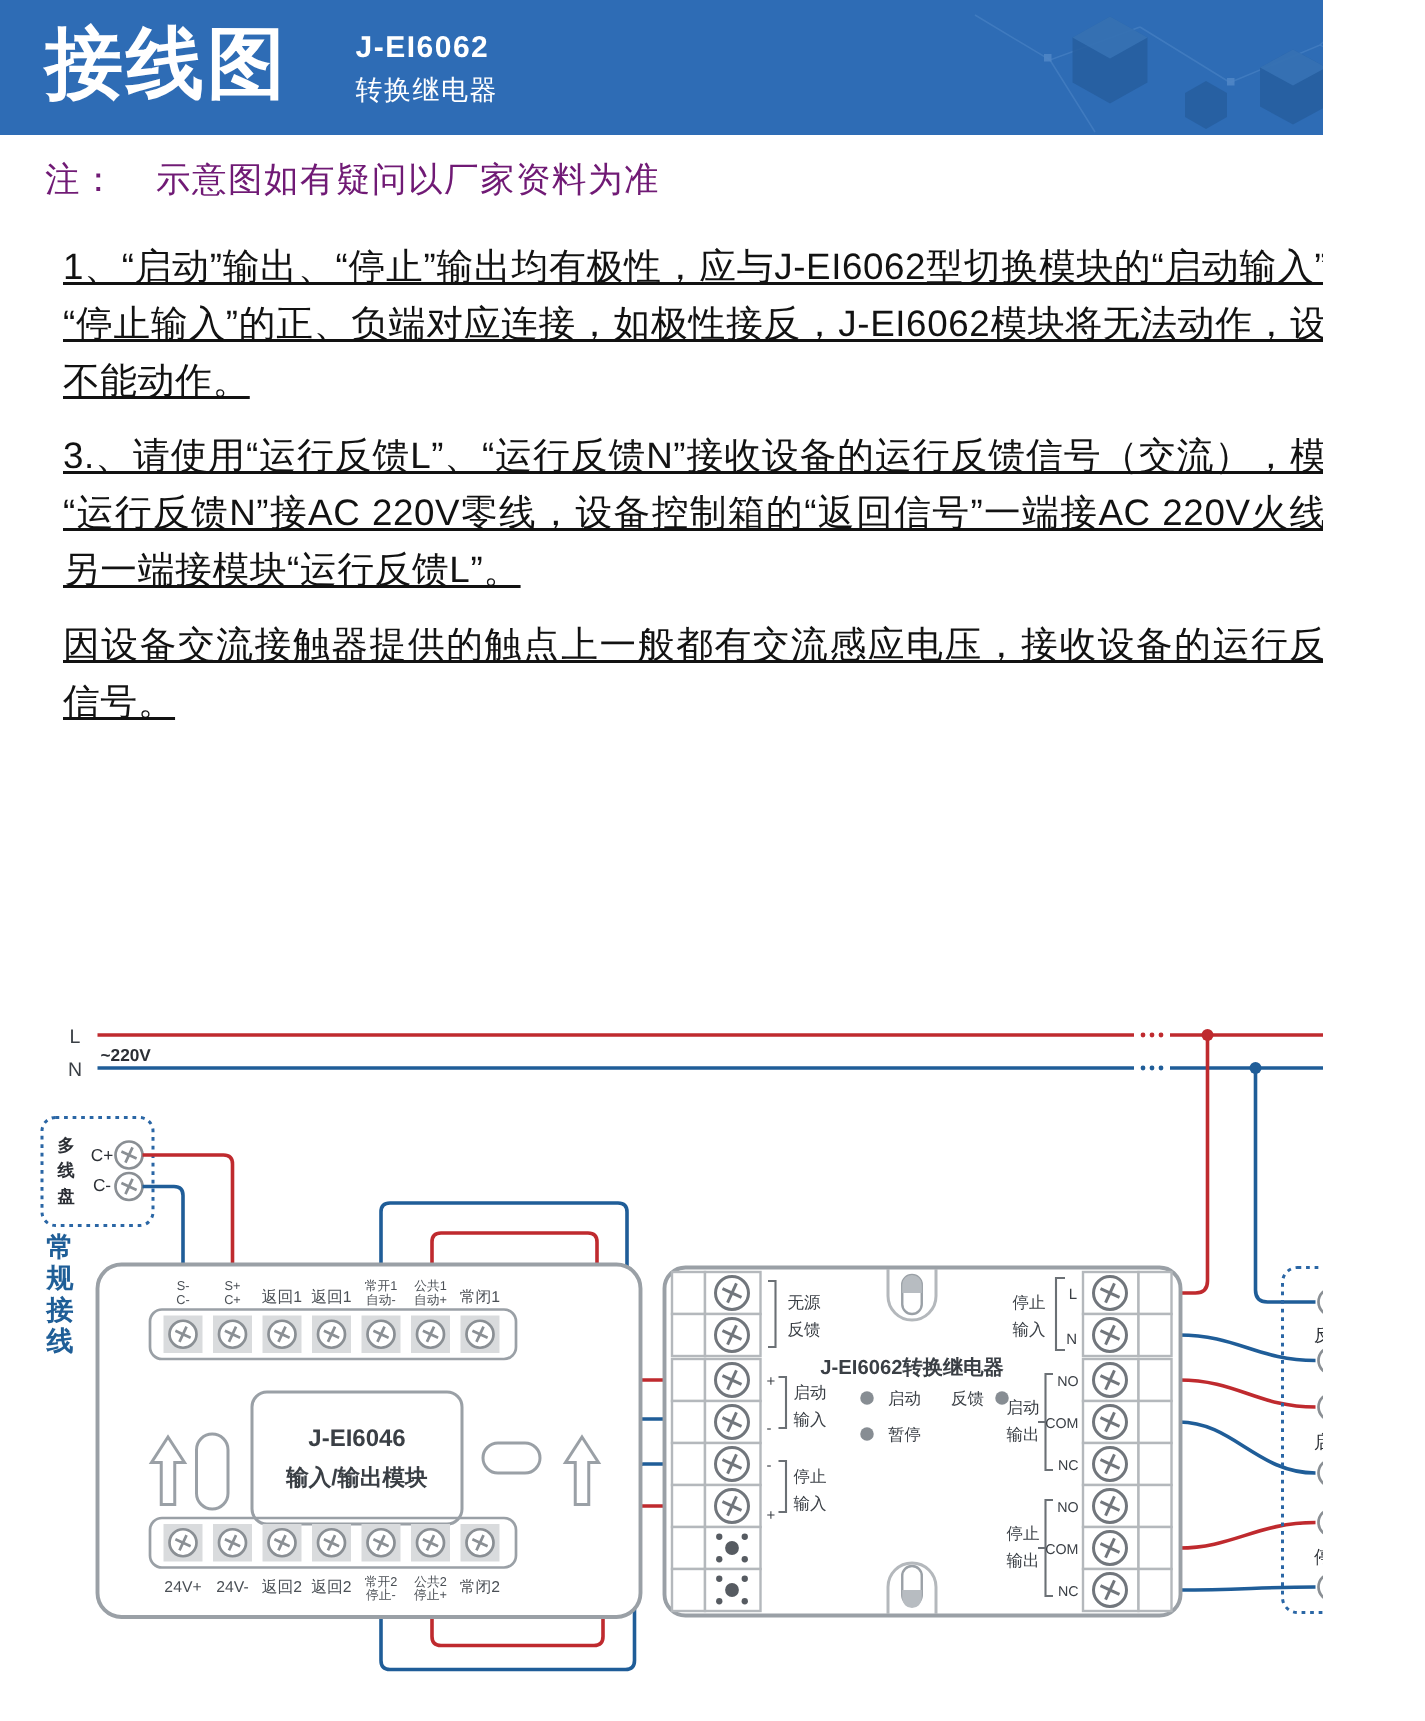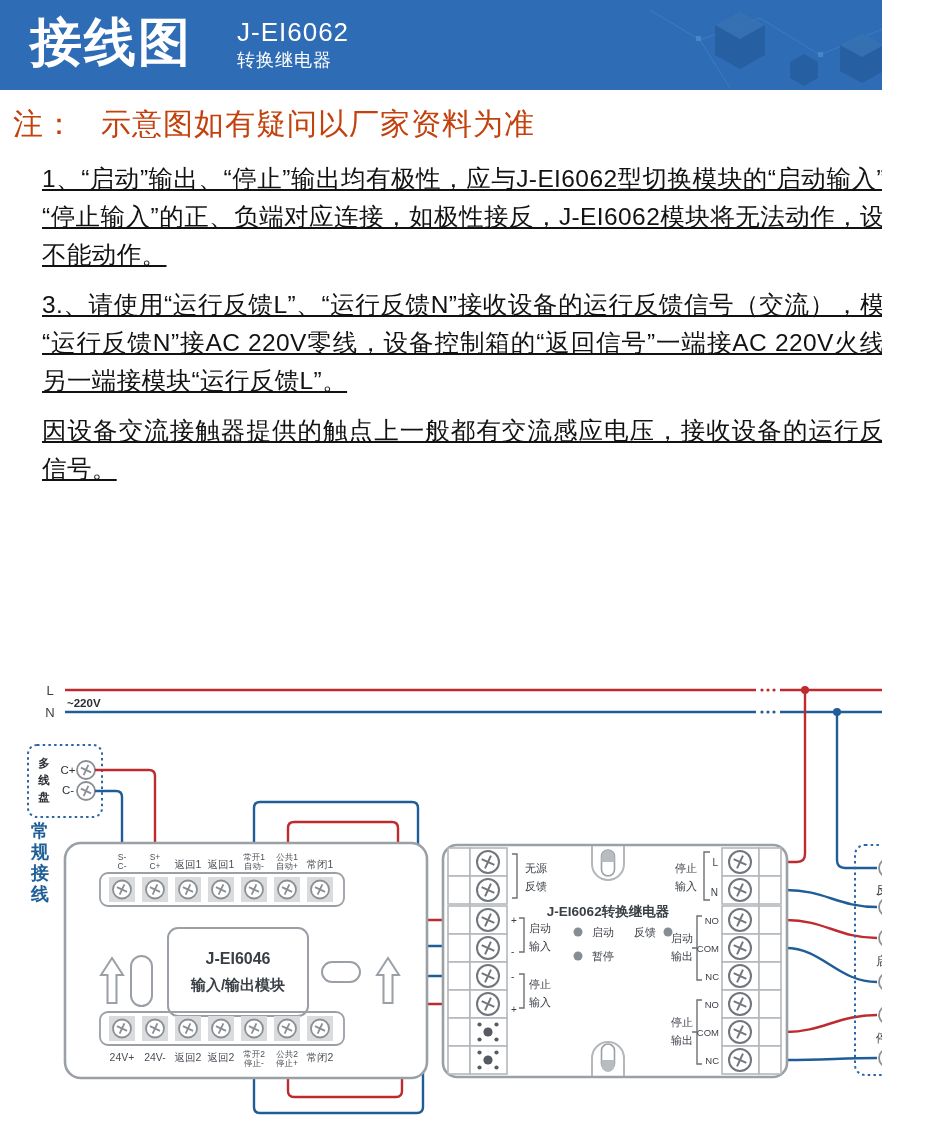--- a/index.html
+++ b/index.html
@@ -4,24 +4,24 @@
 <style>
   html,body{margin:0;padding:0;background:#ffffff;}
   #page{position:relative;width:882px;height:1147px;background:#fff;overflow:hidden;
         font-family:"Liberation Sans","DejaVu Sans",sans-serif;}
   
   #header{position:absolute;left:0;top:0;width:950px;height:90px;background:#2e6cb5;overflow:hidden;}
   #header .deco{position:absolute;right:0;top:0;}
   #hdr-title{position:absolute;left:30px;top:8px;font-size:52px;font-weight:bold;color:#fff;
              letter-spacing:2px;z-index:2;}
   #hdr-sub{position:absolute;left:237px;top:18px;color:#fff;z-index:2;line-height:28px;}
-  #hdr-sub .l1{font-size:26px;letter-spacing:1px;}
+  #hdr-sub .l1{font-size:20px;letter-spacing:1px;font-weight:bold;}
   #hdr-sub .l2{font-size:18px;letter-spacing:1px;}
   
-  #note{position:absolute;left:13px;top:104px;font-size:30px;color:#c2410c;letter-spacing:1px;}
+  #note{position:absolute;left:30px;top:104px;font-size:23px;color:#701a75;letter-spacing:1px;}
   #note .gap{display:inline-block;width:26px;}
   
   #bodytext{position:absolute;left:30px;top:148px;width:892px;font-size:24.5px;line-height:38px;
             color:#121212;letter-spacing:0.4px;text-align:justify;}
   #bodytext p{margin:12px;padding:0;text-decoration:underline;}
   
   #diagram{position:absolute;left:0;top:672px;}
   text{font-family:"Liberation Sans","DejaVu Sans",sans-serif;}
 </style>
 </head>

